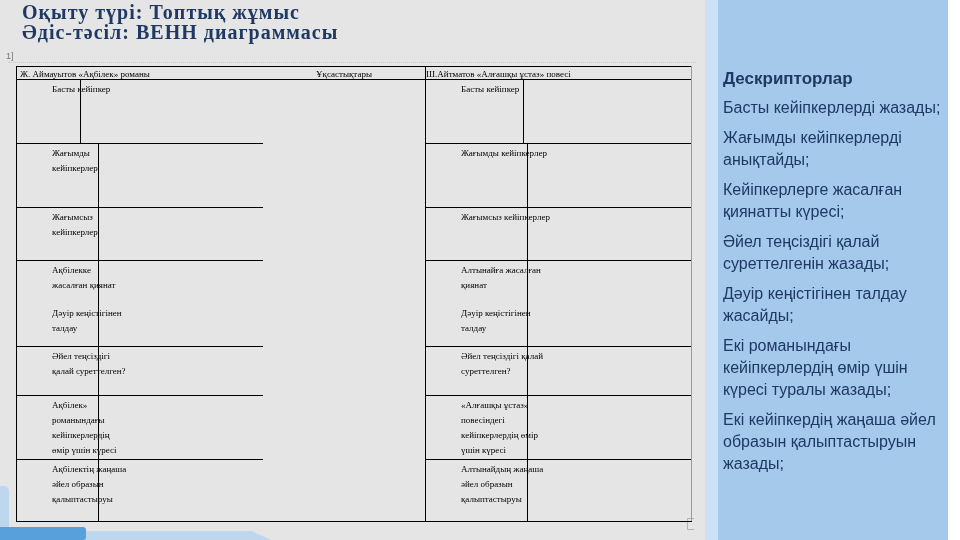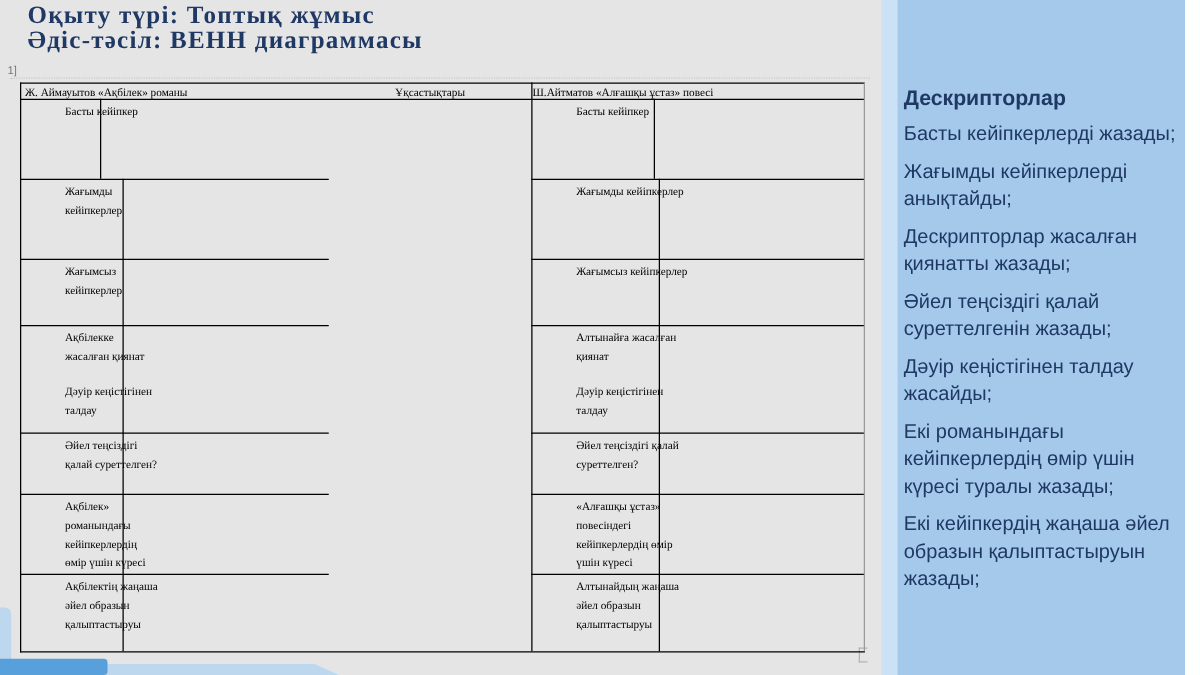--- a/index.html
+++ b/index.html
@@ -110,21 +110,21 @@
     <div class="lbl lr" style="top:332px">«Алғашқы ұстаз» повесіндегі кейіпкерлердің өмір үшін күресі</div>
     <div class="lbl lr" style="top:396px">Алтынайдың жаңаша әйел образын қалыптастыруы</div>
   </div>
 
   <div class="sidebar-strip"></div>
   <div class="sidebar">
     <div class="sb-content">
       <div class="sb-heading">Дескрипторлар</div>
       <div class="sb-item">Басты кейіпкерлерді жазады;</div>
       <div class="sb-item">Жағымды кейіпкерлерді анықтайды;</div>
-      <div class="sb-item">Дескрипторлар жасалған қиянатты жазады;</div>
+      <div class="sb-item">Кейіпкерлерге жасалған қиянатты күресі;</div>
       <div class="sb-item">Әйел теңсіздігі қалай суреттелгенін жазады;</div>
       <div class="sb-item">Дәуір кеңістігінен талдау жасайды;</div>
       <div class="sb-item">Екі романындағы кейіпкерлердің өмір үшін күресі туралы жазады;</div>
       <div class="sb-item">Екі кейіпкердің  жаңаша әйел образын қалыптастыруын жазады;</div>
     </div>
   </div>
 
   <div class="deco-left"></div>
   <div class="deco-bar-light"></div>
   <div class="deco-bar-dark"></div>

